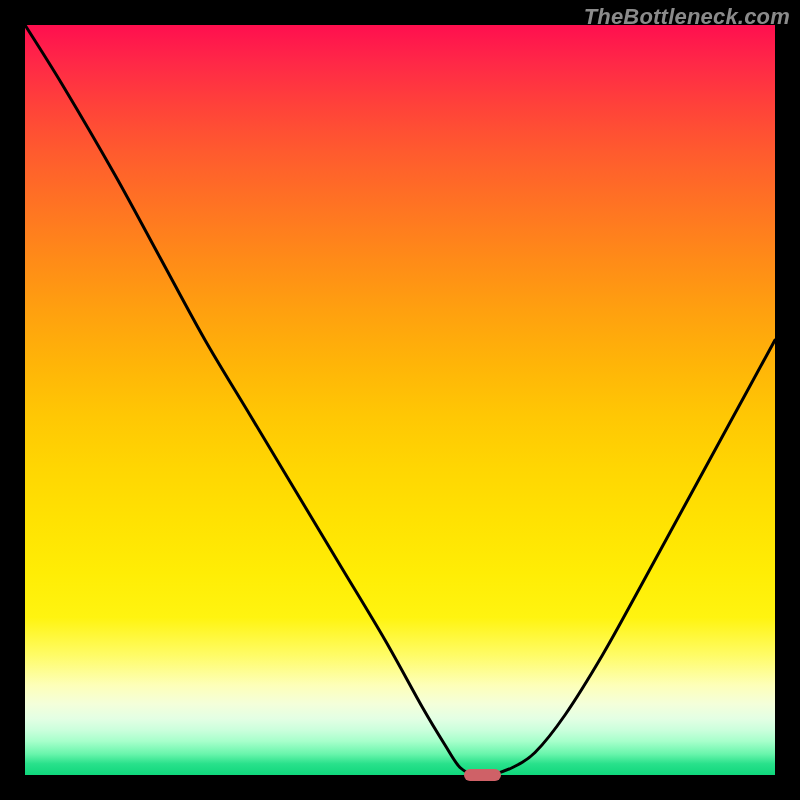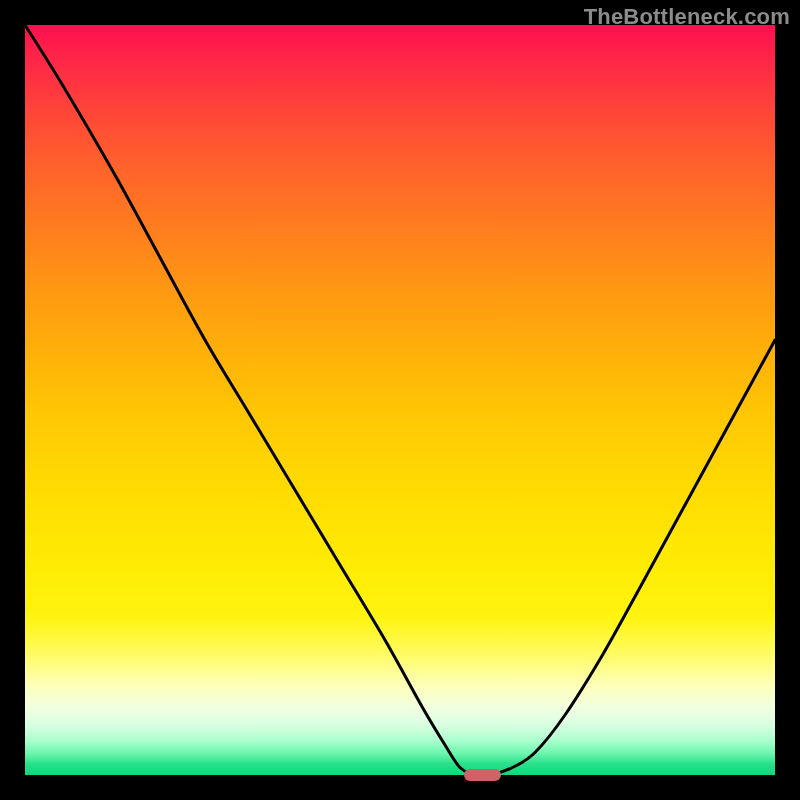--- a/index.html
+++ b/index.html
@@ -9,20 +9,21 @@
     height: 800px;
     background: #000000;
     overflow: hidden;
     font-family: Arial, Helvetica, sans-serif;
   }
   .wrapper {
     position: relative;
     width: 800px;
     height: 800px;
     background: #000000;
+    font-style: italic;
   }
   .watermark {
     position: absolute;
     top: 4px;
     right: 10px;
     color: #8b8b8b;
     font-size: 22px;
     font-weight: 600;
     letter-spacing: 0.2px;
     user-select: none;

